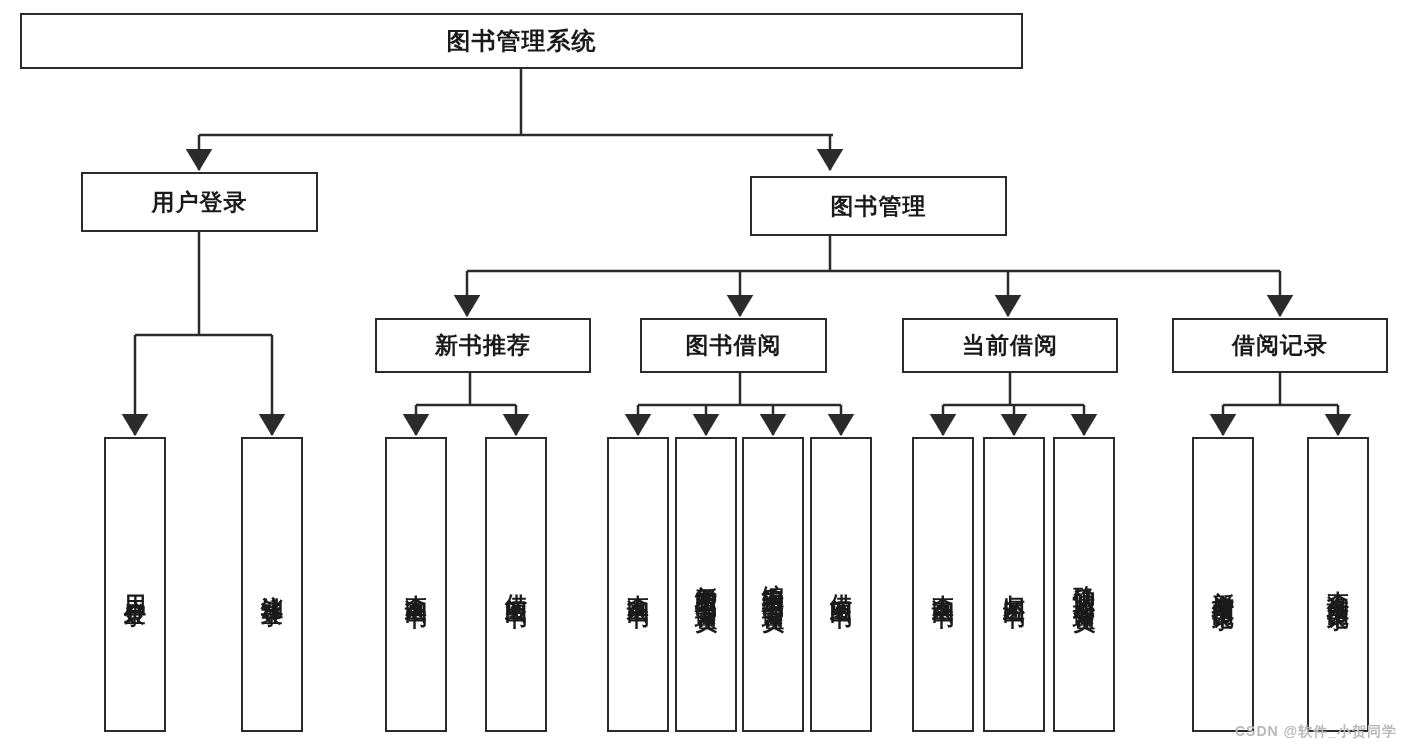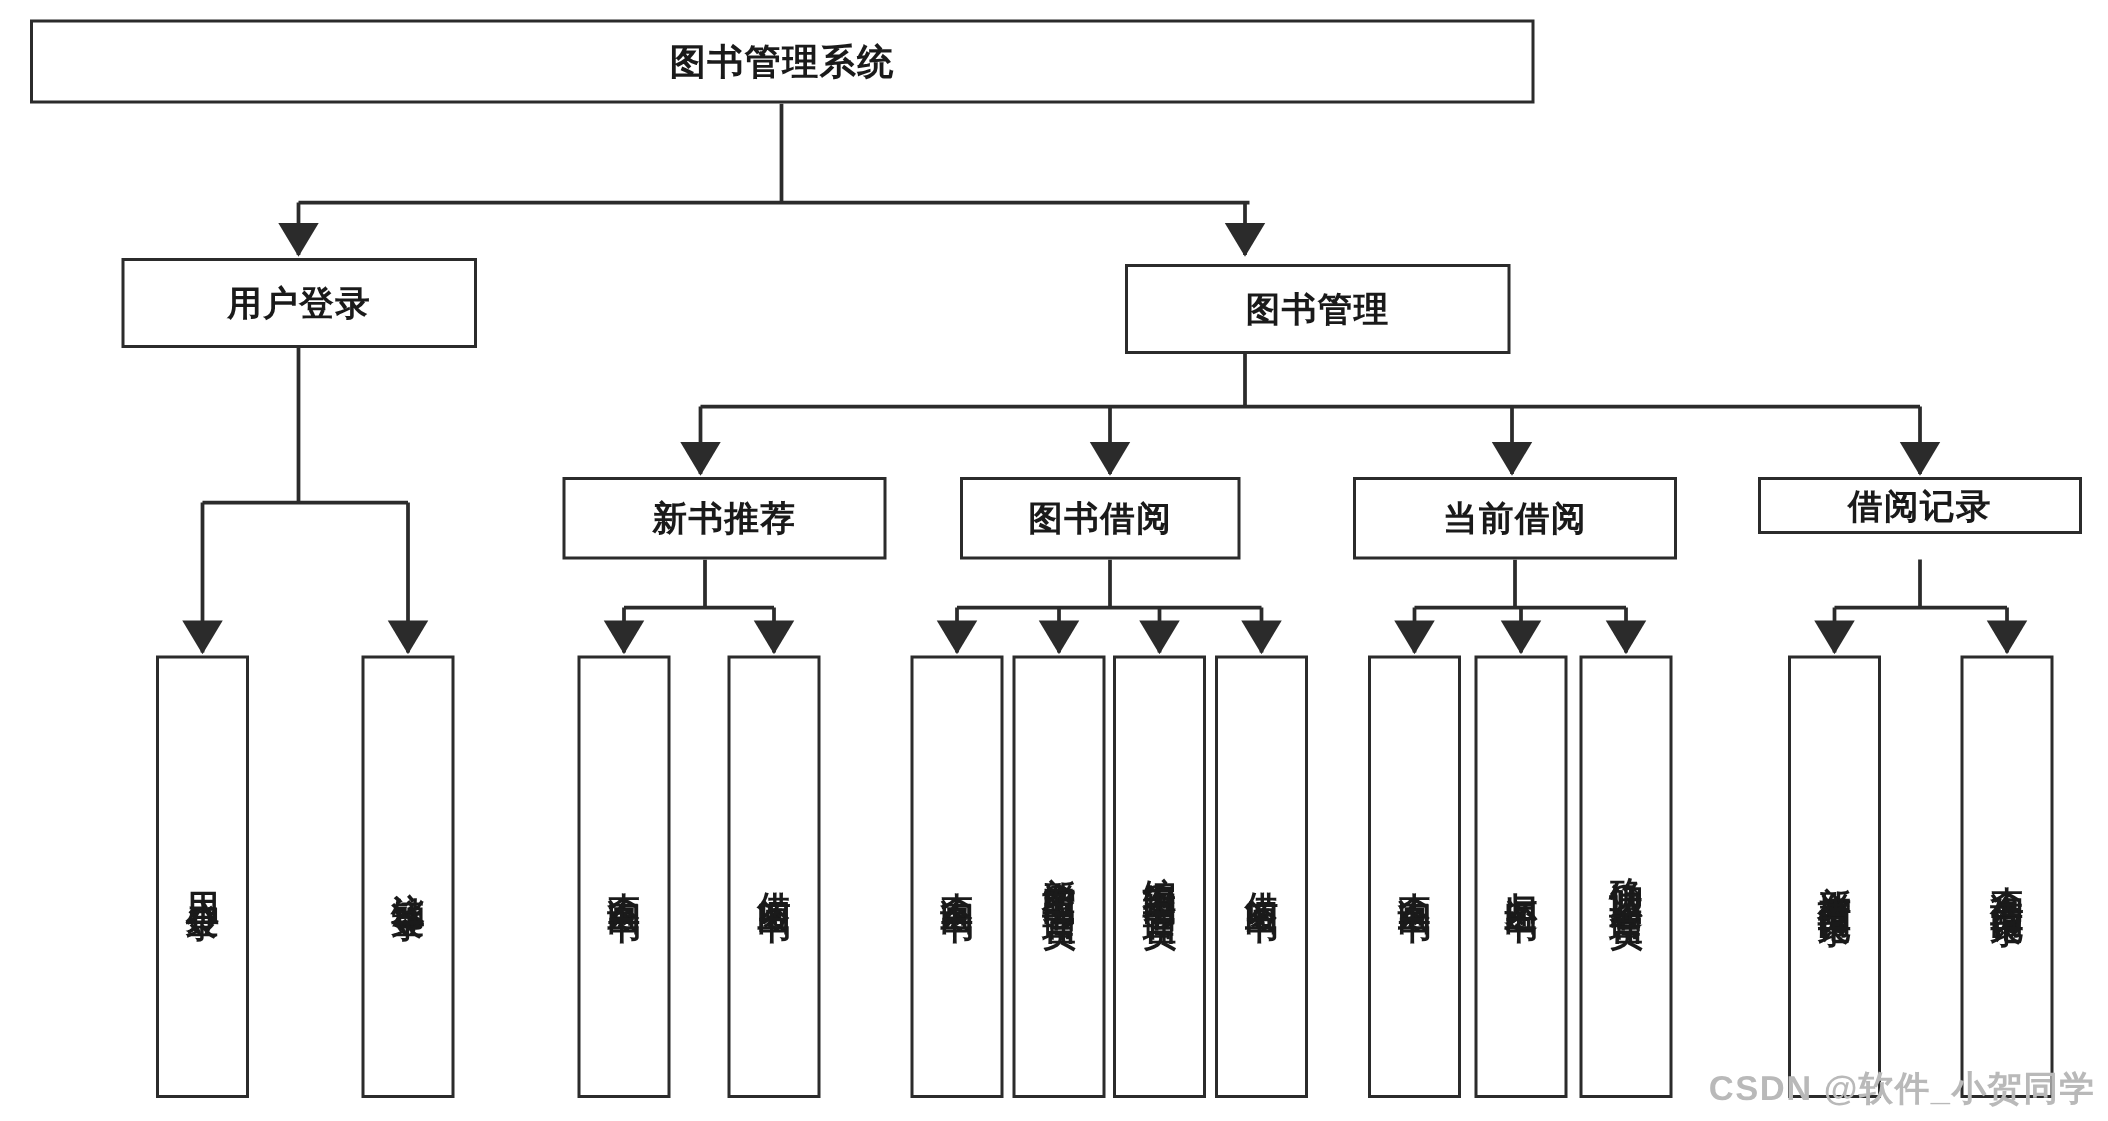--- a/index.html
+++ b/index.html
@@ -49,21 +49,21 @@
     line-height: 1;
     white-space: nowrap;
   }
   .node.root {
     font-size: 24px;
   }
   .watermark {
     position: absolute;
     right: 8px;
     bottom: 6px;
-    font-size: 23px;
+    font-size: 14px;
     color: #b9b9b9;
     letter-spacing: 1px;
     white-space: nowrap;
     pointer-events: none;
   }
 </style>
 </head>
 <body>
 
 <div id="canvas">
@@ -131,21 +131,21 @@
 
   <div class="node horiz" style="left:375px; top:318px; width:216px; height:55px;">
     <span>新书推荐</span>
   </div>
   <div class="node horiz" style="left:640px; top:318px; width:187px; height:55px;">
     <span>图书借阅</span>
   </div>
   <div class="node horiz" style="left:902px; top:318px; width:216px; height:55px;">
     <span>当前借阅</span>
   </div>
-  <div class="node horiz" style="left:1172px; top:318px; width:216px; height:38px;">
+  <div class="node horiz" style="left:1172px; top:318px; width:216px; height:55px;">
     <span>借阅记录</span>
   </div>
 
   <div class="node vert" style="left:104px; top:437px; width:62px; height:295px;">
     <span class="vtext">用户登录</span>
   </div>
   <div class="node vert" style="left:241px; top:437px; width:62px; height:295px;">
     <span class="vtext">注销登录</span>
   </div>
   <div class="node vert" style="left:385px; top:437px; width:62px; height:295px;">

